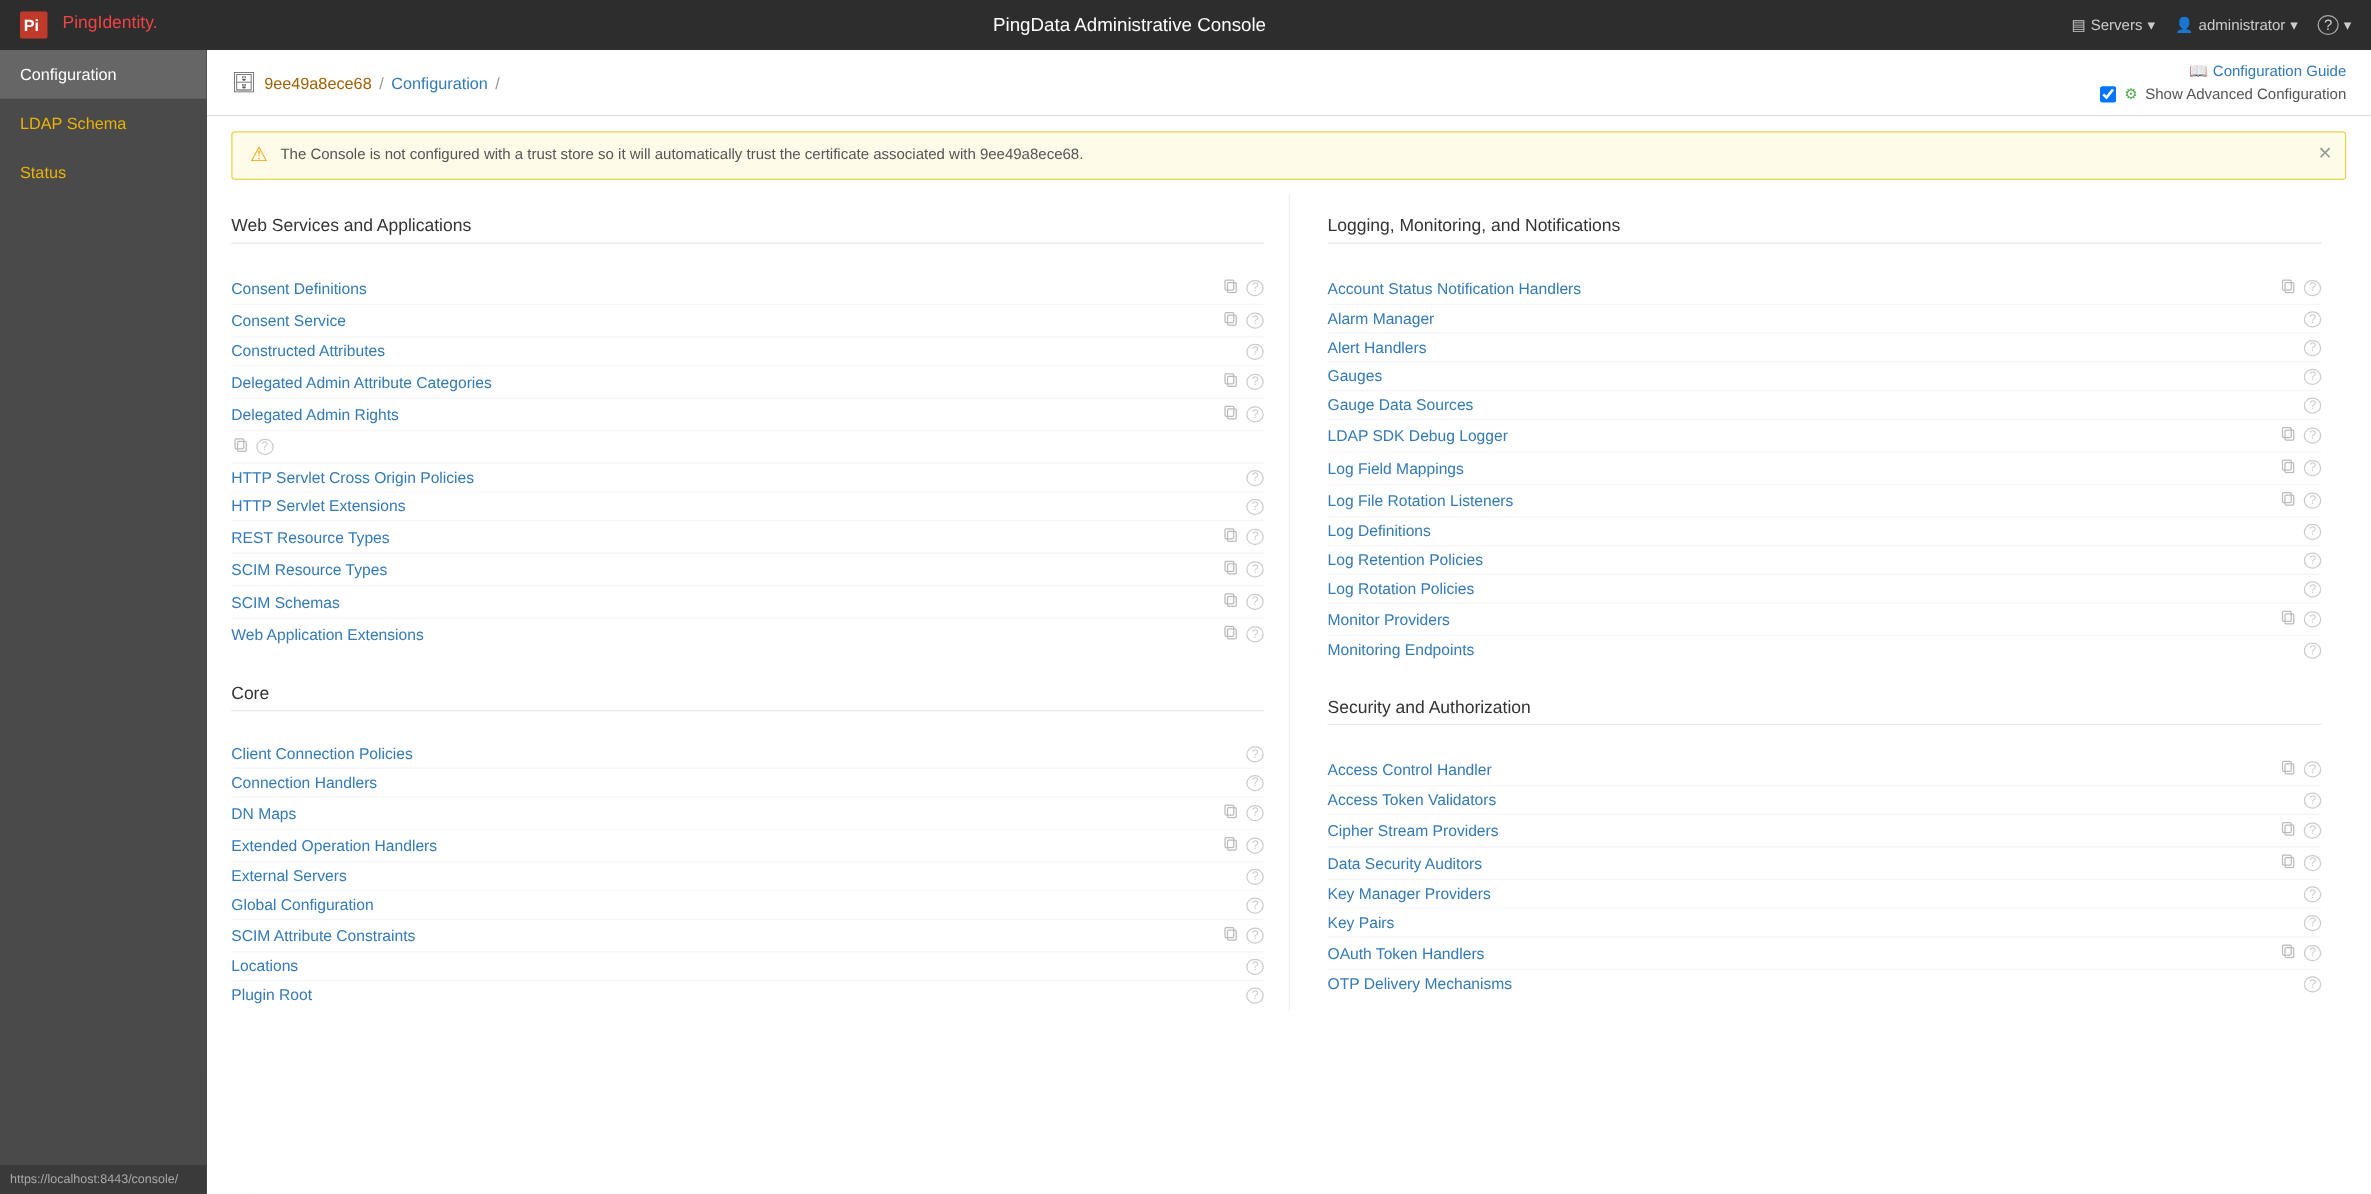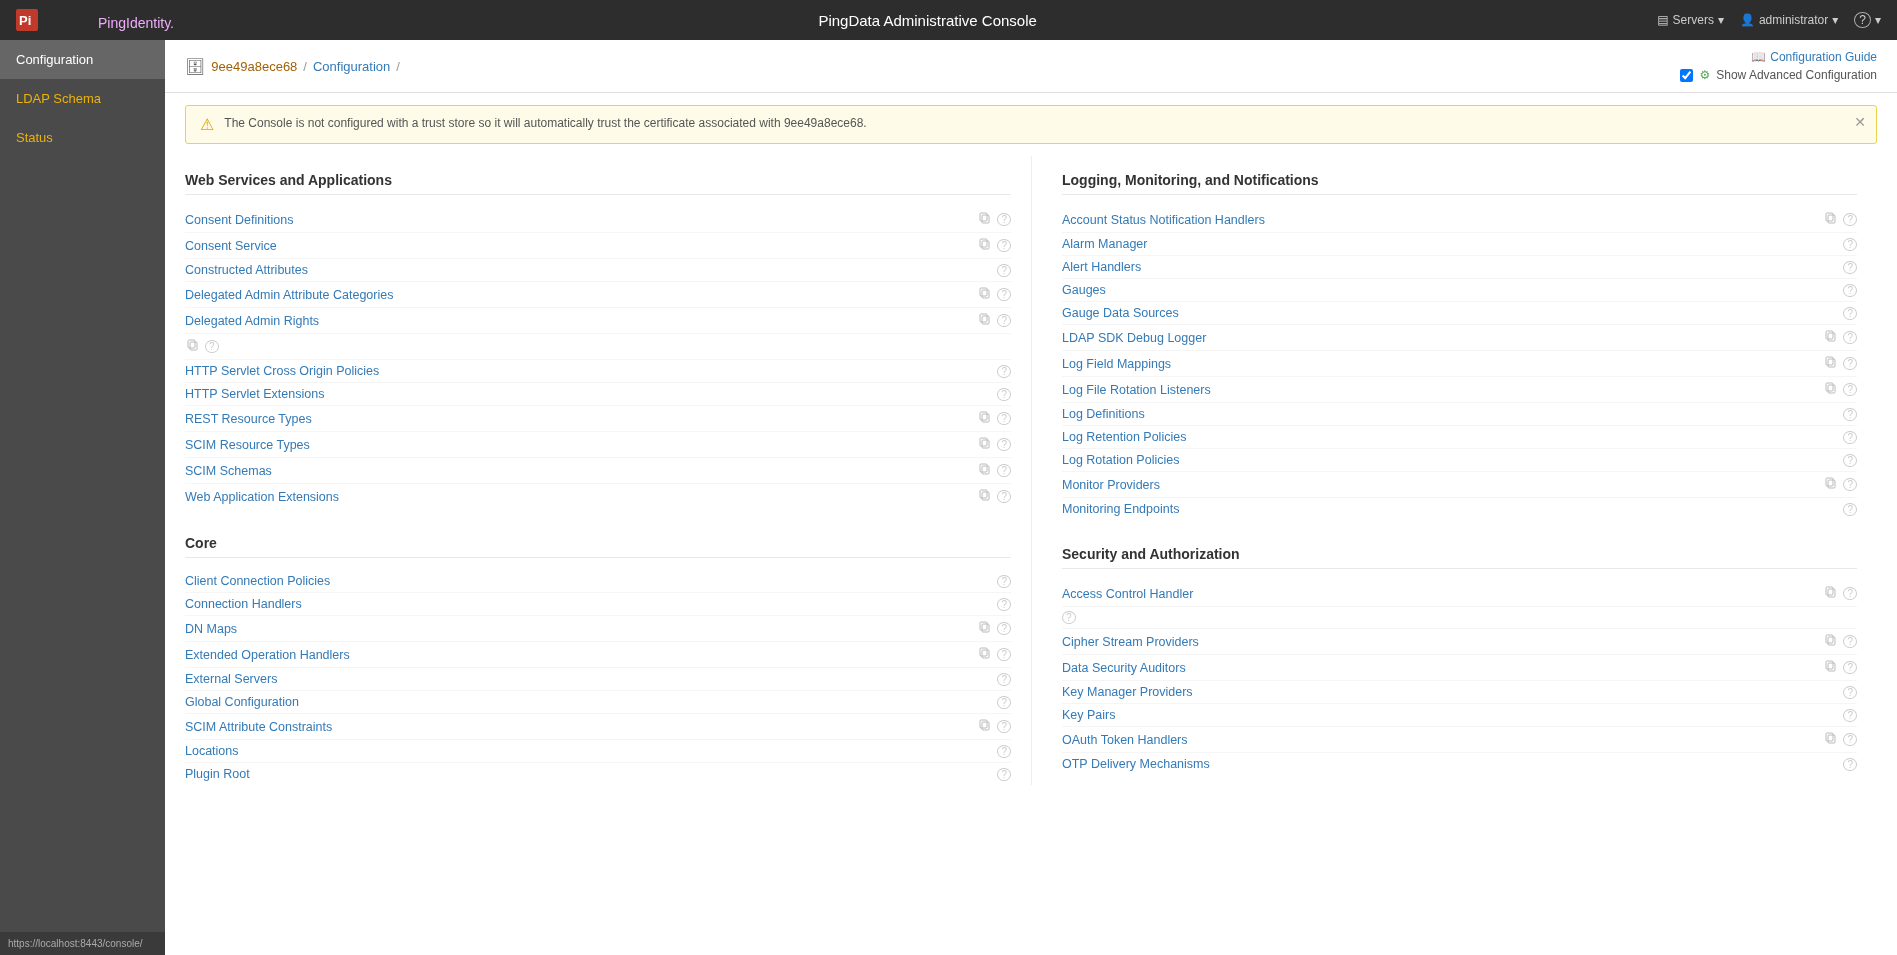--- a/index.html
+++ b/index.html
@@ -12,31 +12,30 @@
       height: 40px;
       display: flex;
       align-items: center;
       padding: 0 16px;
       position: fixed;
       top: 0; left: 0; right: 0;
       z-index: 100;
     }
     .top-nav .brand {
       display: flex;
-      align-items: flex-end;
+      align-items: flex-start;
       margin-right: 24px;
-      gap: 48px;
     }
     .brand-logo {
       width: 28px;
       height: 22px;
       margin-right: 6px;
     }
     .brand-name {
-      color: #f0abfc;
+      color: #ef4444;
       font-size: 14px;
       font-weight: 400;
     }
     .app-title {
       color: #fff;
       font-size: 15px;
       font-weight: 400;
       flex: 1;
       text-align: center;
     }
@@ -174,23 +173,23 @@
     }
     .content-section {
       padding: 16px 20px 10px 0;
     }
     .content-section.right {
       padding-left: 30px;
       border-left: 1px solid #eee;
     }
     .section-title {
       font-size: 14px;
-      font-weight: 700;
+      font-weight: 400;
       color: #333;
-      margin-bottom: 12px;
+      margin-bottom: 23px;
       padding-bottom: 6px;
       border-bottom: 1px solid #e8e8e8;
     }
 
     
     .list-item-row {
       display: flex;
       align-items: center;
       justify-content: space-between;
       padding: 4px 0;
@@ -593,20 +592,21 @@
               <a class="list-item-link" href="#">Access Control Handler</a>
               <div class="list-item-actions">
                 <span class="action-icon"><svg width="12" height="12" viewBox="0 0 12 12" fill="#bbb">
                     <rect x="3" y="3" width="7" height="8" rx="1" fill="none" stroke="#bbb" stroke-width="1"></rect>
                     <rect x="1" y="1" width="7" height="8" rx="1" fill="none" stroke="#bbb" stroke-width="1"></rect>
                   </svg></span>
                 <span class="action-icon" style="border: 1px solid rgb(204, 204, 204); border-radius: 50%; padding: 0px 3px; font-size: 10px; color: rgb(204, 204, 204); cursor: pointer;">?</span>
               </div>
             </div>
             <div class="list-item-row">
+              <a class="list-item-link" href="#">Access Token Validators</a>
               <div class="list-item-actions">
                 <span class="action-icon" style="border: 1px solid rgb(204, 204, 204); border-radius: 50%; padding: 0px 3px; font-size: 10px; color: rgb(204, 204, 204); cursor: pointer;">?</span>
               </div>
             </div>
             <div class="list-item-row">
               <a class="list-item-link" href="#">Cipher Stream Providers</a>
               <div class="list-item-actions">
                 <span class="action-icon"><svg width="12" height="12" viewBox="0 0 12 12" fill="#bbb">
                     <rect x="3" y="3" width="7" height="8" rx="1" fill="none" stroke="#bbb" stroke-width="1"></rect>
                     <rect x="1" y="1" width="7" height="8" rx="1" fill="none" stroke="#bbb" stroke-width="1"></rect>

